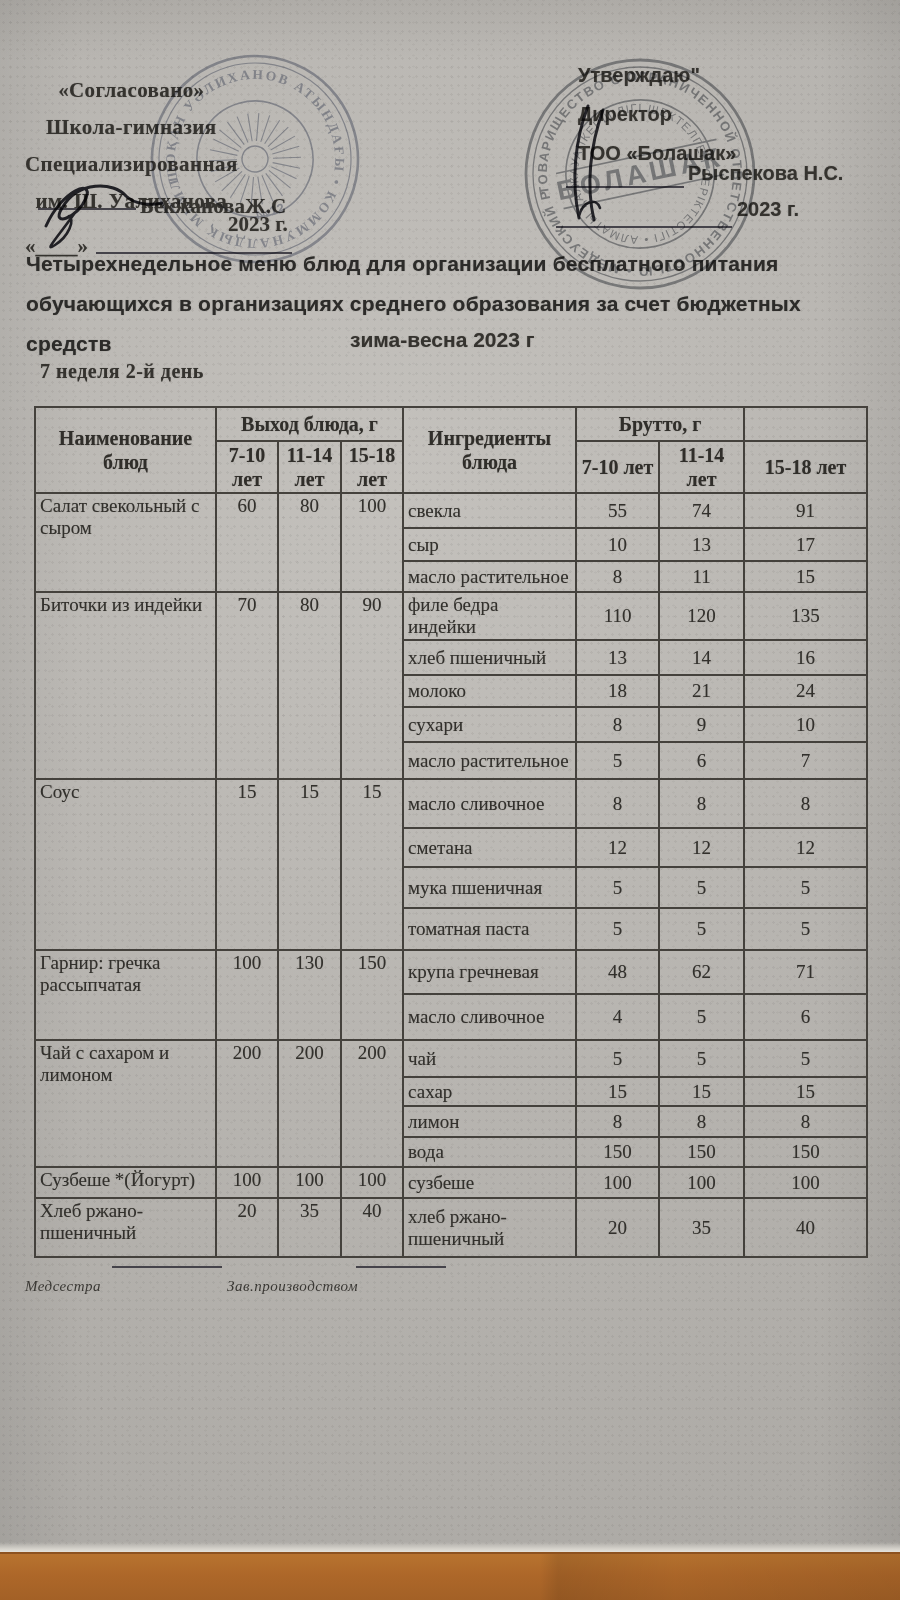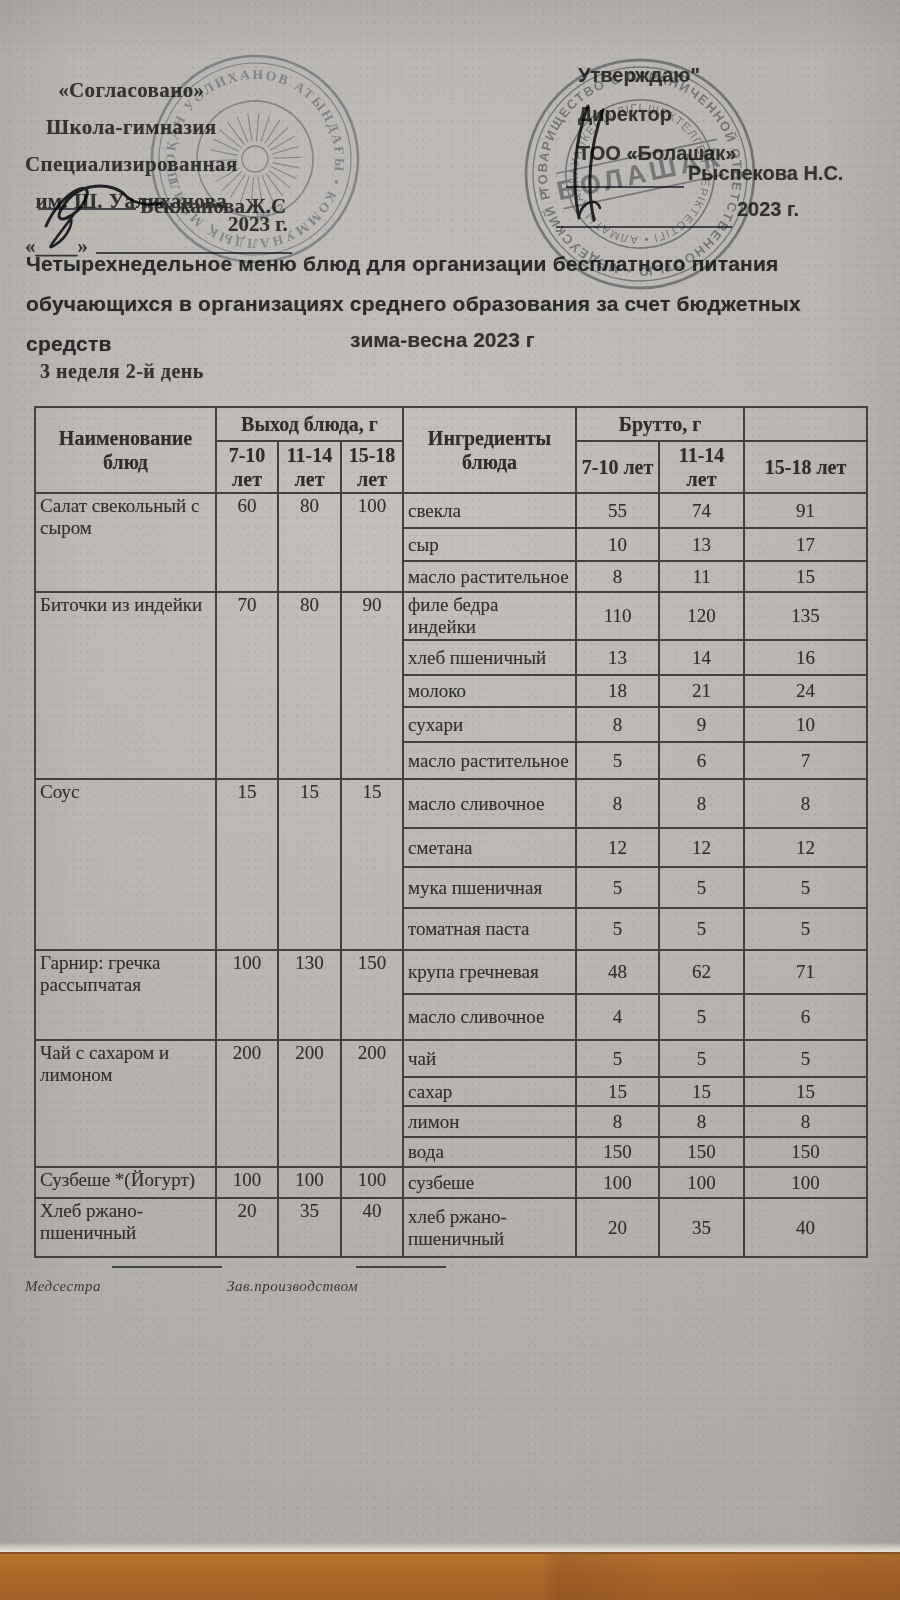--- a/index.html
+++ b/index.html
@@ -184,21 +184,21 @@
 <svg class="sig" style="left:538px;top:98px;" width="100" height="135" viewBox="0 0 100 135">
   <g stroke="#32323a" fill="none" stroke-linecap="round">
     <path d="M50 8 C 37 42, 33 82, 41 120" stroke-width="3"></path>
     <path d="M65 12 C 52 48, 48 88, 56 122" stroke-width="3"></path>
     <path d="M41 118 C 45 103, 58 99, 62 110" stroke-width="2.6"></path>
   </g>
 </svg>
 
 <div class="abs z2 doc-title sansb" style="left:26px;top:244px;width:838px;">Четырехнедельное меню блюд для организации бесплатного питания обучающихся в организациях среднего образования за счет бюджетных средств</div>
 <div class="abs z2 sansb ink" style="left:350px;top:328px;font-size:21px;">зима-весна 2023 г</div>
-<div class="abs z2 serifb ink" style="left:40px;top:360px;font-size:20px;letter-spacing:0.5px;">3 неделя 2-й день</div>
+<div class="abs z2 serifb ink" style="left:40px;top:360px;font-size:20px;letter-spacing:0.5px;">7 неделя 2-й день</div>
 
 <table class="menu">
   <colgroup>
     <col style="width:181px">
       <col style="width:62px">
       <col style="width:63px">
       <col style="width:62px">
     <col style="width:173px">
       <col style="width:83px">
       <col style="width:85px">

